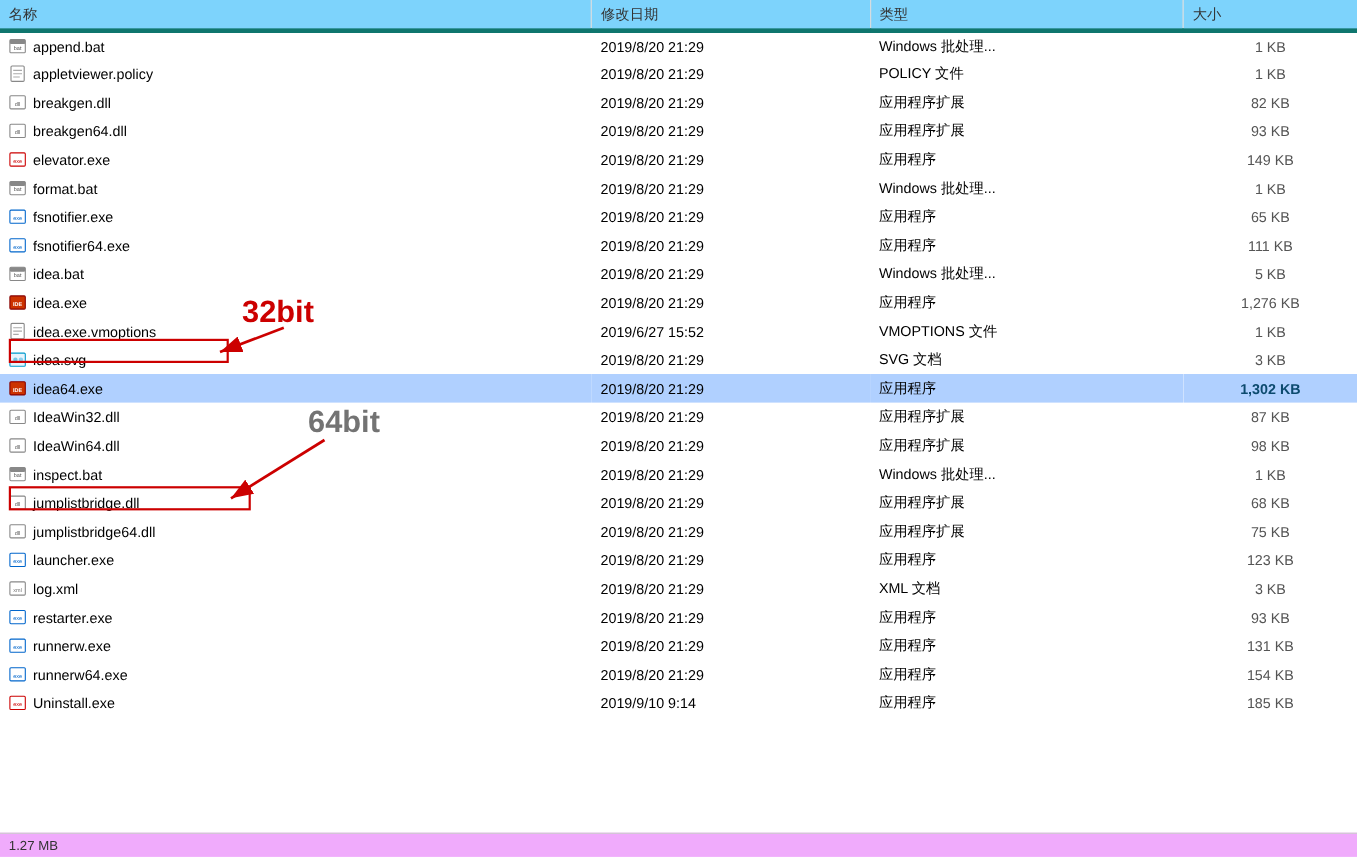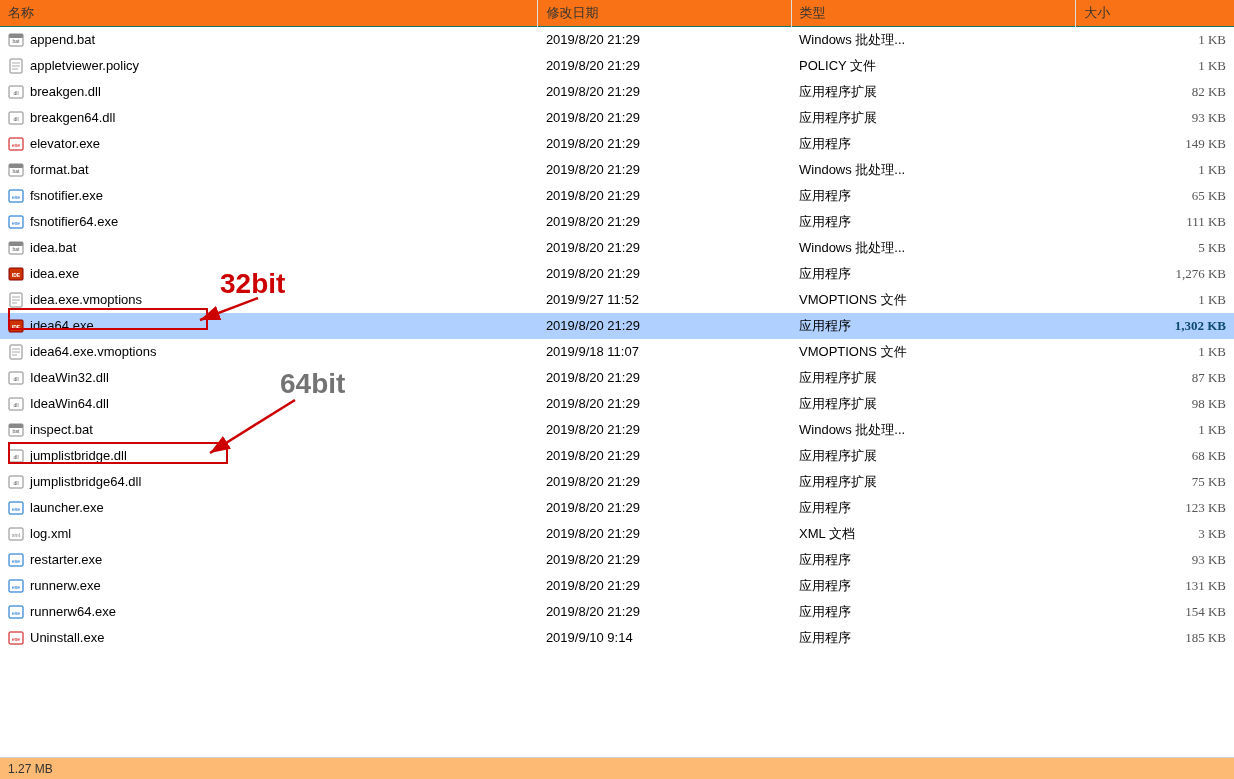--- a/index.html
+++ b/index.html
@@ -16,22 +16,22 @@
       width: 100%;
       height: 100%;
       overflow: hidden;
       position: relative;
     }
     .file-table {
       width: 100%;
       border-collapse: collapse;
     }
     .file-table thead tr {
-      background: #f97316;
-      border-bottom: 1px solid #0f766e;
+      background: #7dd3fc;
+      border-bottom: 4px solid #0f766e;
     }
     .file-table thead th {
       padding: 4px 8px;
       text-align: left;
       font-weight: normal;
       color: #333;
       border-right: 1px solid #ddd;
       cursor: pointer;
       user-select: none;
     }
@@ -47,23 +47,22 @@
       border-bottom: none;
     }
     .file-table td {
       padding: 3px 8px;
       vertical-align: middle;
       white-space: nowrap;
       overflow: hidden;
       text-overflow: ellipsis;
     }
     .file-table td.size-col {
-      text-align: right;
+      text-align: center;
       color: #555;
-      font-family: Liberation Serif, serif;
     }
     .name-cell {
       display: flex;
       align-items: center;
       gap: 6px;
       text-align: right;
     }
     .file-icon {
       width: 16px;
       height: 16px;
@@ -124,21 +123,21 @@
       left: 8px;
       width: 220px;
       height: 22px;
     }
     .status-bar {
       position: absolute;
       bottom: 0;
       left: 0;
       right: 0;
       height: 22px;
-      background: #fdba74;
+      background: #f0abfc;
       border-top: 1px solid #ccc;
       display: flex;
       align-items: center;
       padding: 0 8px;
       font-size: 12px;
       color: #333;
     }
   </style>
 </head>
 <body>
@@ -326,57 +325,56 @@
                 <svg width="16" height="16" viewBox="0 0 16 16">
                   <rect x="2" y="1" width="12" height="14" rx="1" fill="#fff" stroke="#888" stroke-width="1"></rect>
                   <line x1="4" y1="5" x2="12" y2="5" stroke="#aaa" stroke-width="1"></line>
                   <line x1="4" y1="8" x2="12" y2="8" stroke="#aaa" stroke-width="1"></line>
                   <line x1="4" y1="11" x2="9" y2="11" stroke="#aaa" stroke-width="1"></line>
                 </svg>
               </span>
               <span>idea.exe.vmoptions</span>
             </div>
           </td>
-          <td>2019/9/27 11:52</td>
+          <td>2019/6/27 15:52</td>
           <td>VMOPTIONS 文件</td>
           <td class="size-col">1 KB</td>
         </tr>
+        <tr>
+          <td>
+            <div class="name-cell">
+              <span class="file-icon">
+                <svg width="16" height="16" viewBox="0 0 16 16">
+                  <rect x="1" y="2" width="14" height="12" rx="1" fill="#e8f4fc" stroke="#0099cc" stroke-width="1"></rect>
+                  <circle cx="6" cy="8" r="2" fill="#0099cc" opacity="0.5"></circle>
+                  <circle cx="11" cy="8" r="2" fill="#33aadd" opacity="0.5"></circle>
+                </svg>
+              </span>
+              <span>idea.svg</span>
+            </div>
+          </td>
+          <td>2019/8/20 21:29</td>
+          <td>SVG 文档</td>
+          <td class="size-col">3 KB</td>
+        </tr>
         <tr style="background: rgb(176, 208, 255); color: rgb(0, 0, 0);">
           <td>
             <div class="name-cell">
               <span class="file-icon">
                 <svg width="16" height="16" viewBox="0 0 16 16">
                   <rect x="1" y="2" width="14" height="12" rx="1" fill="#cc3300" stroke="#880000" stroke-width="1"></rect>
                   <text x="8" y="11" text-anchor="middle" font-size="5" fill="#fff" font-weight="bold">IDE</text>
                 </svg>
               </span>
               <span>idea64.exe</span>
             </div>
           </td>
           <td>2019/8/20 21:29</td>
           <td>应用程序</td>
           <td class="size-col" style="color: #0c4a6e; font-weight: bold;">1,302 KB</td>
-        </tr>
-        <tr>
-          <td>
-            <div class="name-cell">
-              <span class="file-icon">
-                <svg width="16" height="16" viewBox="0 0 16 16">
-                  <rect x="2" y="1" width="12" height="14" rx="1" fill="#fff" stroke="#888" stroke-width="1"></rect>
-                  <line x1="4" y1="5" x2="12" y2="5" stroke="#aaa" stroke-width="1"></line>
-                  <line x1="4" y1="8" x2="12" y2="8" stroke="#aaa" stroke-width="1"></line>
-                  <line x1="4" y1="11" x2="9" y2="11" stroke="#aaa" stroke-width="1"></line>
-                </svg>
-              </span>
-              <span>idea64.exe.vmoptions</span>
-            </div>
-          </td>
-          <td>2019/9/18 11:07</td>
-          <td>VMOPTIONS 文件</td>
-          <td class="size-col">1 KB</td>
         </tr>
         <tr>
           <td>
             <div class="name-cell">
               <span class="file-icon">
                 <svg width="16" height="16" viewBox="0 0 16 16">
                   <rect x="1" y="2" width="14" height="12" rx="1" fill="#fff" stroke="#888" stroke-width="1"></rect>
                   <text x="8" y="11" text-anchor="middle" font-size="5" fill="#555">dll</text>
                 </svg>
               </span>

